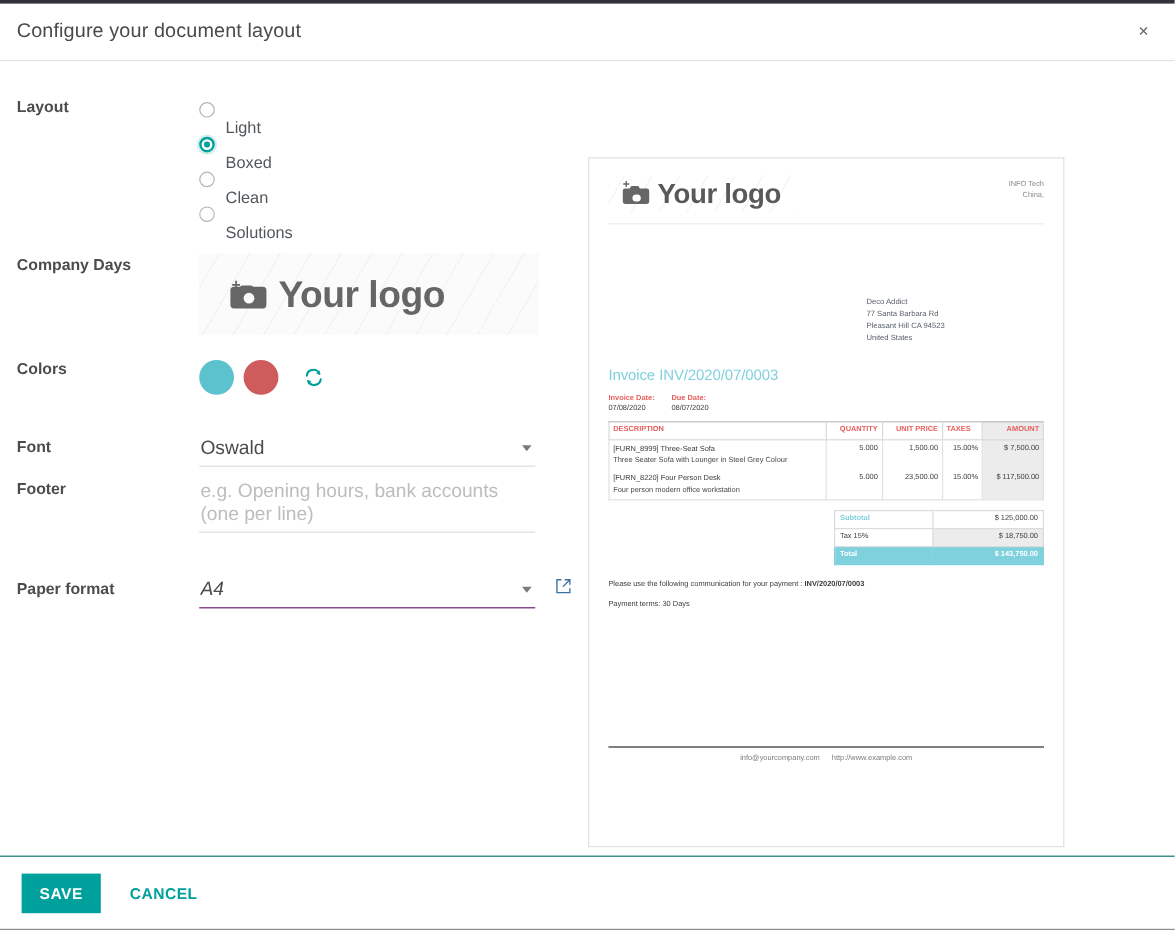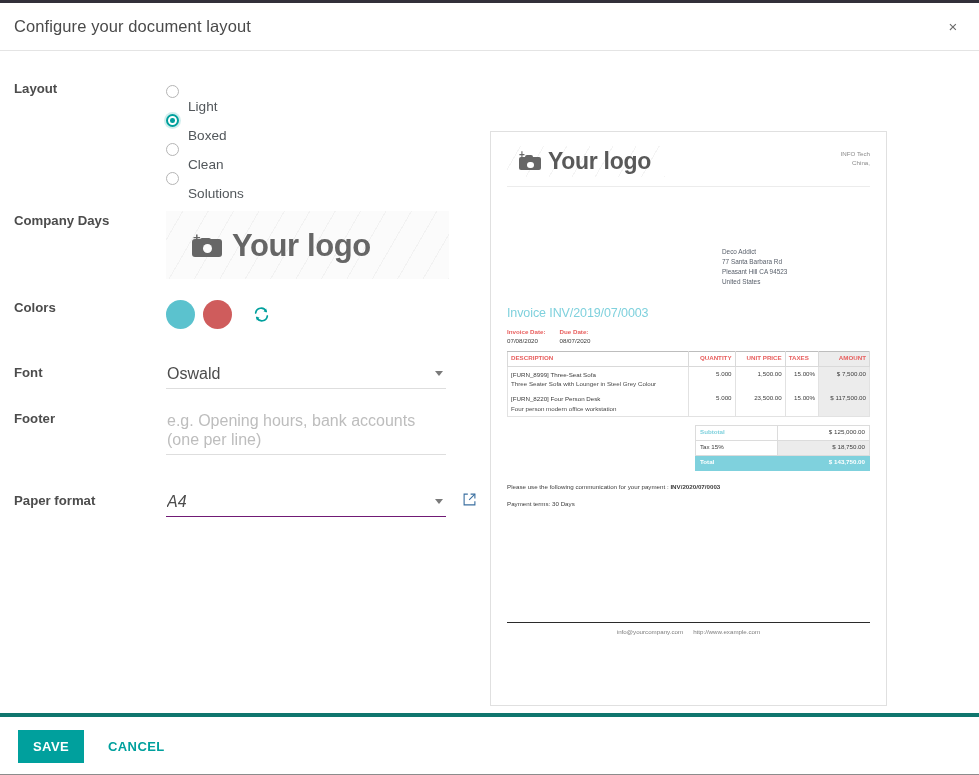--- a/index.html
+++ b/index.html
@@ -372,21 +372,21 @@
     text-align: center;
     font-size: 6.2px;
     color: #7d7d7d;
   }
   .pv-footer span { margin: 0 5px; }
 
   
   .dlg-footer {
     height: 62px;
     min-height: 62px;
-    border-top: 4px solid #0f766e;
+    border-top: 1px solid #0f766e;
     display: flex;
     align-items: center;
     padding-left: 18px;
   }
   .btn-save {
     background: #00a09d;
     color: #fff;
     border: none;
     font-family: "Liberation Sans", sans-serif;
     font-size: 13px;
@@ -410,21 +410,21 @@
     position: absolute;
     left: 0; right: 0; bottom: 0;
     height: 1px;
     background: #8c8c8c;
   }
 
   .sp-logo { margin-top: 18px; }
   .sp-colors { margin-top: 19px; }
   .sp-font { margin-top: 34px; }
   .sp-tag { margin-top: 13px; }
-  .sp-foot { margin-top: 20px; }
+  .sp-foot { margin-top: 9px; }
   .sp-paper { margin-top: 32px; }
 </style>
 </head>
 <body>
 
 <div class="dialog">
 
   <div class="dlg-header">
     <div class="dlg-title">Configure your document layout</div>
     <button class="close-btn">×</button>
@@ -551,21 +551,21 @@
           </div>
         </div>
 
         <div class="pv-addr">
           <div>Deco Addict</div>
           <div>77 Santa Barbara Rd</div>
           <div>Pleasant Hill CA 94523</div>
           <div>United States</div>
         </div>
 
-        <div class="pv-invoice-title">Invoice INV/2019/07/0003</div>
+        <div class="pv-invoice-title">Invoice INV/2020/07/0003</div>
 
         <div class="pv-dates">
           <div class="pv-date-block">
             <div class="pv-date-label">Invoice Date:</div>
             <div class="pv-date-value">07/08/2020</div>
           </div>
           <div class="pv-date-block">
             <div class="pv-date-label">Due Date:</div>
             <div class="pv-date-value">08/07/2020</div>
           </div>

